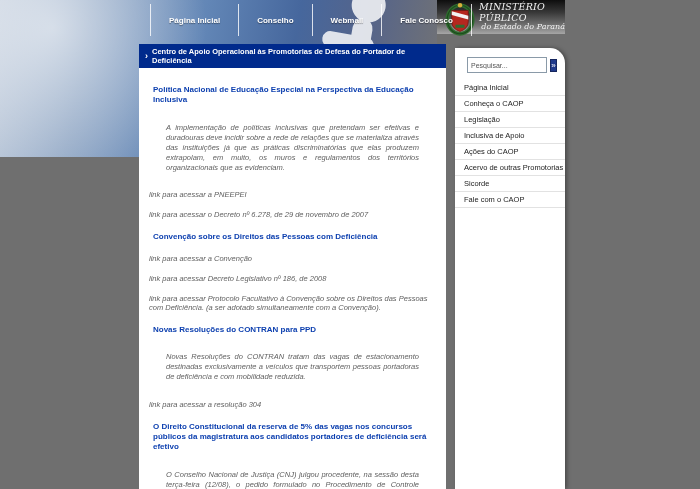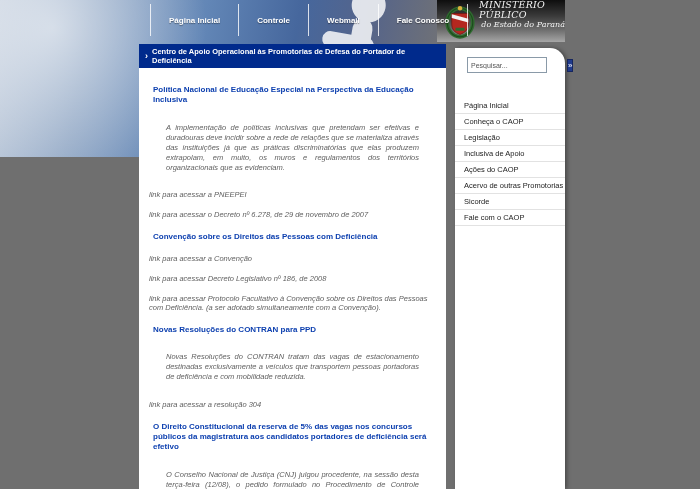--- a/index.html
+++ b/index.html
@@ -22,23 +22,23 @@
     border-left:1px solid rgba(255,255,255,.8);
   }
   .topnav .nav-item{
     display:flex;align-items:center;justify-content:center;
     padding:0 18px;color:#fff;font-size:8px;font-weight:bold;
     border-right:1px solid rgba(255,255,255,.8);
     text-shadow:0 1px 1px rgba(0,0,0,.4);cursor:pointer;white-space:nowrap;
   }
   
   .logoband{
-    position:absolute;left:437px;top:0;width:128px;height:42px;z-index:5;
+    position:absolute;left:437px;top:0;width:128px;height:34px;z-index:5;
     background:linear-gradient(180deg,#0e0e0e 0%, #3a3a3a 38%, #6f6f6f 72%, #a6a6a6 100%);
-    display:flex;align-items:flex-start;
+    display:flex;align-items:center;
   }
   .logoband .crest{margin:2px 4px 0 8px;flex:0 0 auto;}
   .logotext{color:#f2f2f2;font-family:"DejaVu Serif", serif;font-style:italic;line-height:1.1;}
   .logotext .l1{font-size:9.5px;letter-spacing:.2px;}
   .logotext .l2{font-size:8px;text-align:right;}
   
   .main{
     position:absolute;left:139px;top:44px;width:307px;bottom:0;background:#fff;z-index:4;
   }
   .breadcrumb{
@@ -55,21 +55,21 @@
     line-height:1.35;margin:17px;
   }
   .section p.link{
     color:#606060;font-size:7.5px;font-style:italic;margin:11px 0 0 0;cursor:pointer;
   }
   
   .sidebar{
     position:absolute;left:455px;top:48px;width:110px;bottom:0;background:#fff;z-index:5;
     border-top-right-radius:15px;box-shadow:2px 0 4px rgba(0,0,0,.35);
   }
-  .searchrow{display:flex;align-items:center;gap:20px;margin:9px 8px 25px 12px;}
+  .searchrow{display:flex;align-items:center;gap:3px;margin:9px 8px 7px 12px;}
   .searchrow input{
     width:72px;height:12px;font-size:7px;padding:1px 3px;border:1px solid #8a9aa8;
     font-family:"Liberation Sans", sans-serif;color:#333;
   }
   .searchrow input::placeholder{color:#555;}
   .searchbtn{
     width:13px;height:13px;background:#203a8c;color:#fff;border:1px solid #16265e;
     font-size:8px;line-height:11px;text-align:center;cursor:pointer;padding:0;
     font-family:"Liberation Sans", sans-serif;
   }
@@ -88,21 +88,21 @@
       <circle cx="42" cy="68" r="25" stroke-width="9"></circle>
       <path d="M55 22 L55 48 L76 48 L76 68" stroke-width="10"></path>
       <path d="M40 30 L58 30" stroke-width="8"></path>
     </g>
     <circle cx="56" cy="10" r="8.5" fill="#ffffff"></circle>
   </svg>
 </div>
 
 <div class="topnav">
   <div class="nav-item">Página Inicial</div>
-  <div class="nav-item">Controle</div>
+  <div class="nav-item">Conselho</div>
   <div class="nav-item">Webmail</div>
   <div class="nav-item">Fale Conosco</div>
 </div>
 
 <div class="logoband">
   <svg class="crest" width="30" height="38" viewBox="0 0 40 48">
     <ellipse cx="20" cy="26" rx="17" ry="19" fill="none" stroke="#2f6b2f" stroke-width="5"></ellipse>
     <ellipse cx="20" cy="26" rx="17" ry="19" fill="none" stroke="#1d4a1d" stroke-width="1.5"></ellipse>
     <path d="M9 14 h22 v15 q0 9 -11 13 q-11 -4 -11 -13 z" fill="#b5271f" stroke="#6e1510" stroke-width="1"></path>
     <path d="M9 20 L31 26 L31 21 L9 15 z" fill="#f3f3f3"></path>

